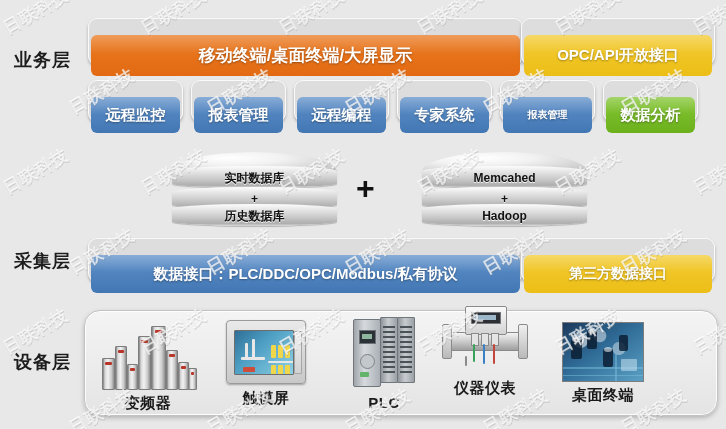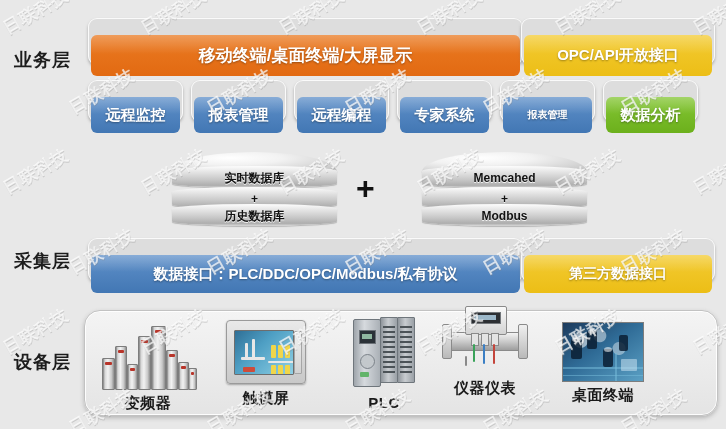--- a/index.html
+++ b/index.html
@@ -279,21 +279,21 @@
 
   <div class="db" style="left:422px;top:152px;width:165px;height:74px;">
     <div class="cap"></div>
     <div class="band" style="top:14px;">
       <span class="t en">Memcahed</span>
     </div>
     <div class="band" style="top:35px;">
       <span class="t en">+</span>
     </div>
     <div class="band" style="top:52px;">
-      <span class="t en">Modbus</span>
+      <span class="t en">Hadoop</span>
     </div>
   </div>
 
   <div class="pill c-blue" style="left:88px;top:238px;width:435px;height:44px;font-size:15px;">
     <div class="inner">
         <span class="lbl">数据接口：PLC/DDC/OPC/Modbus/私有协议</span>
       </div>
   </div>
   <div class="pill c-yellow" style="left:521px;top:238px;width:194px;height:44px;font-size:14px;">
     <div class="inner">

